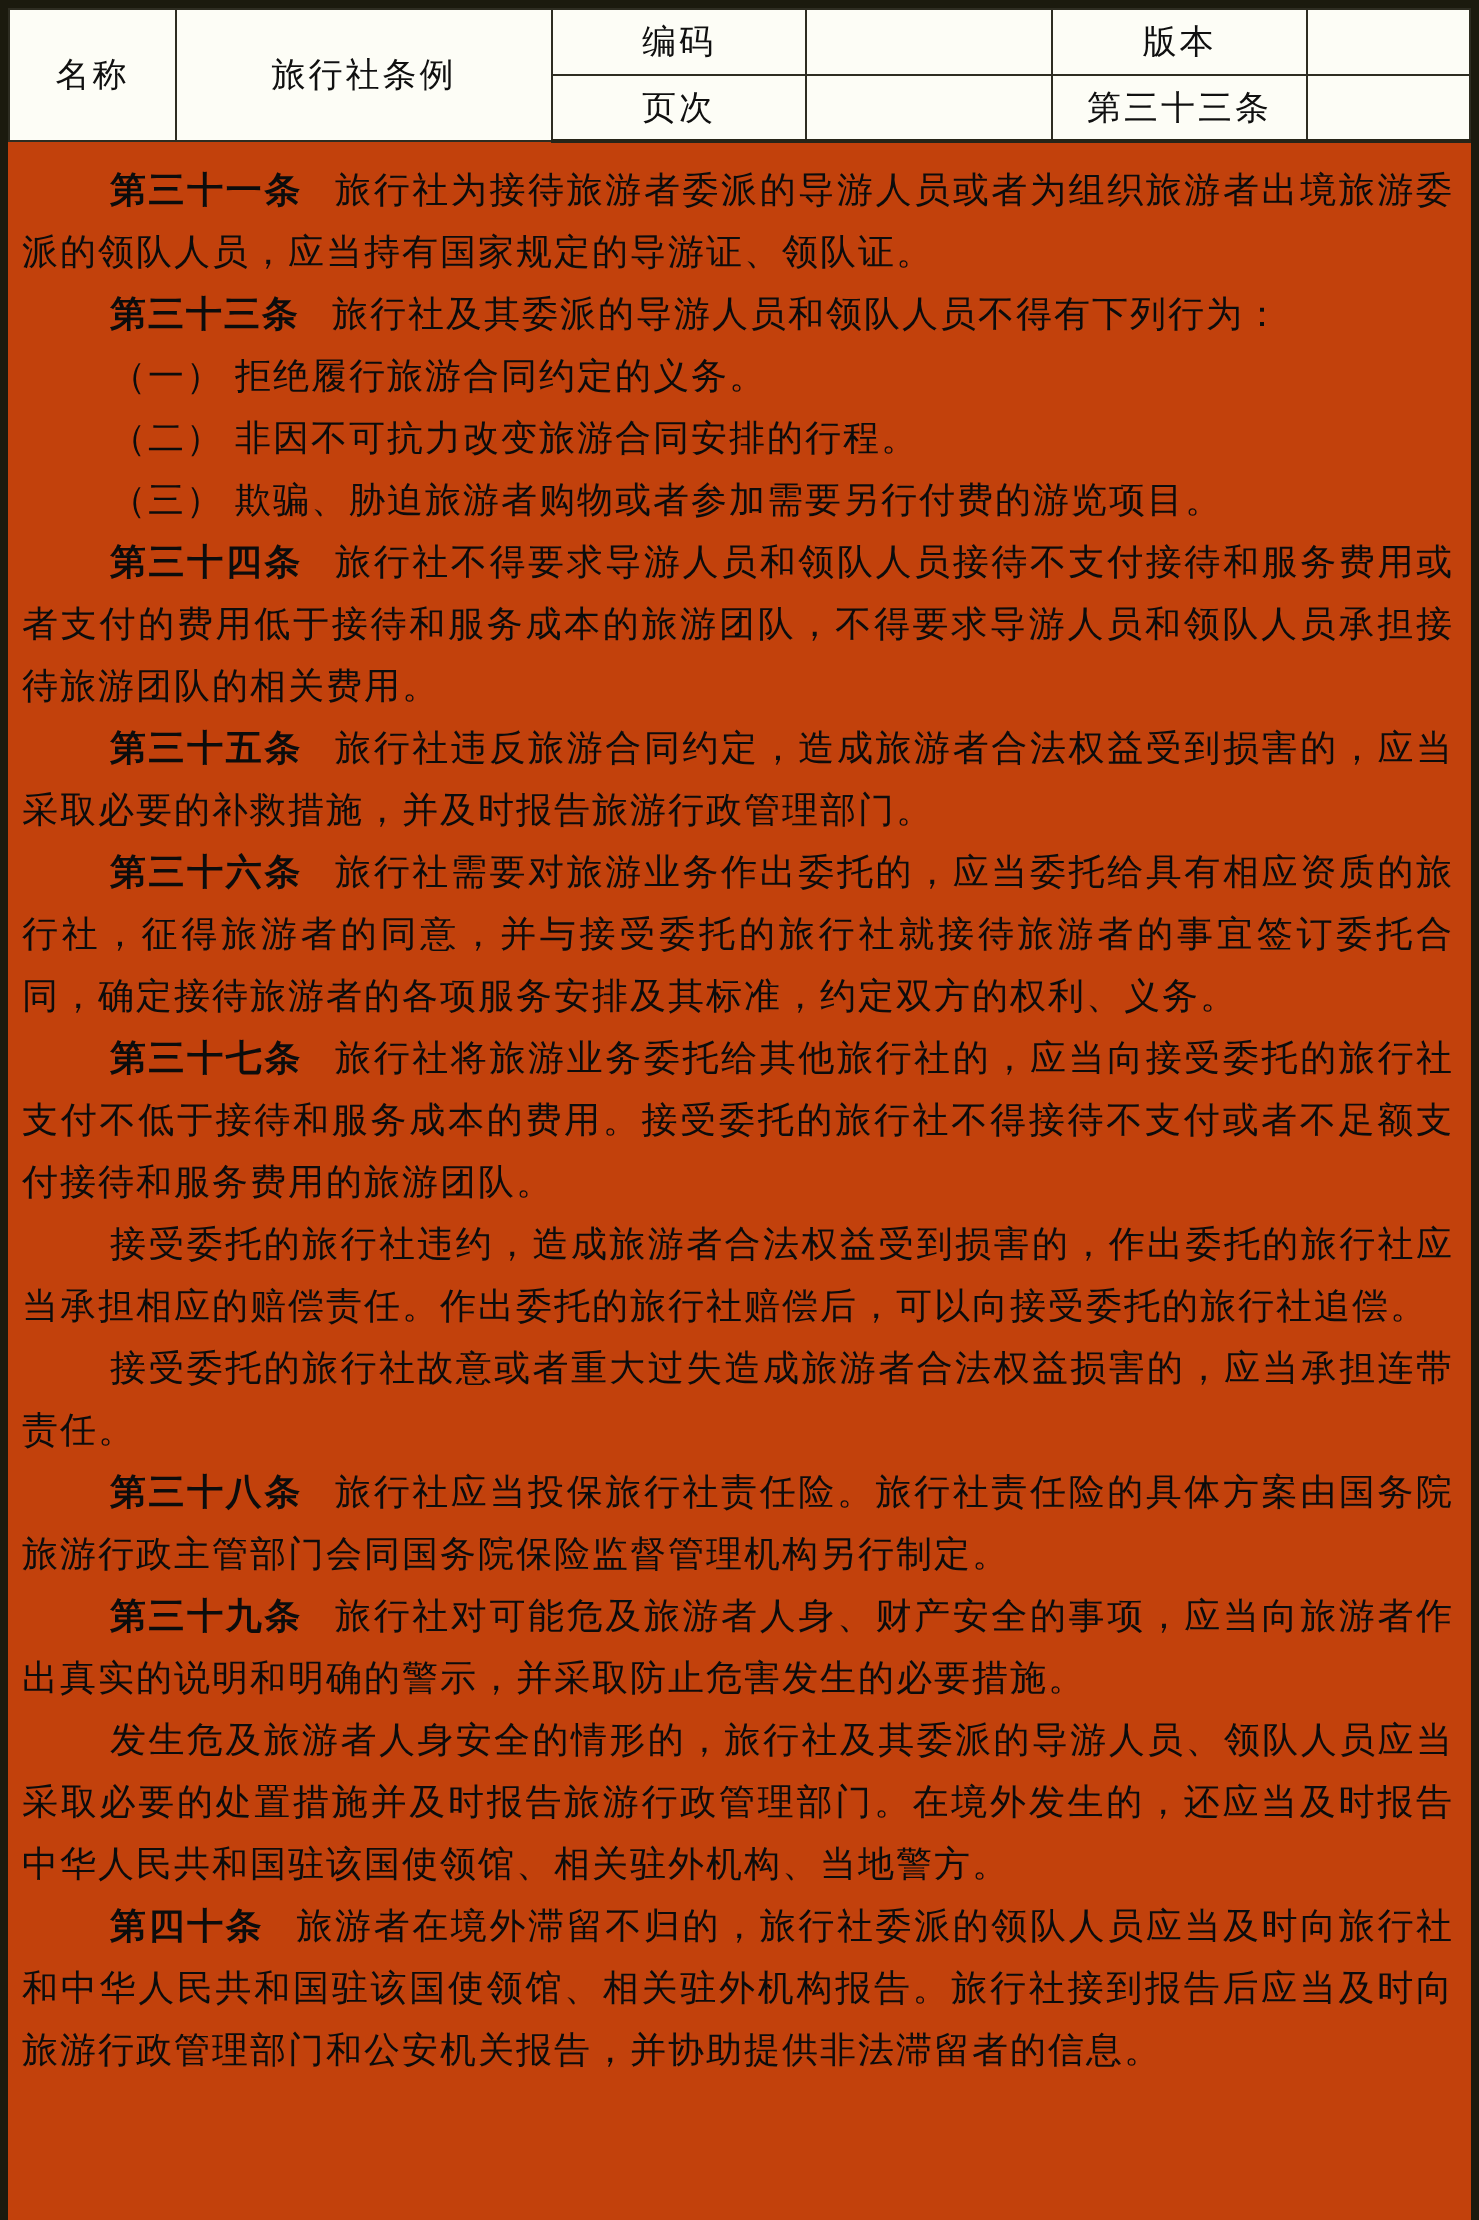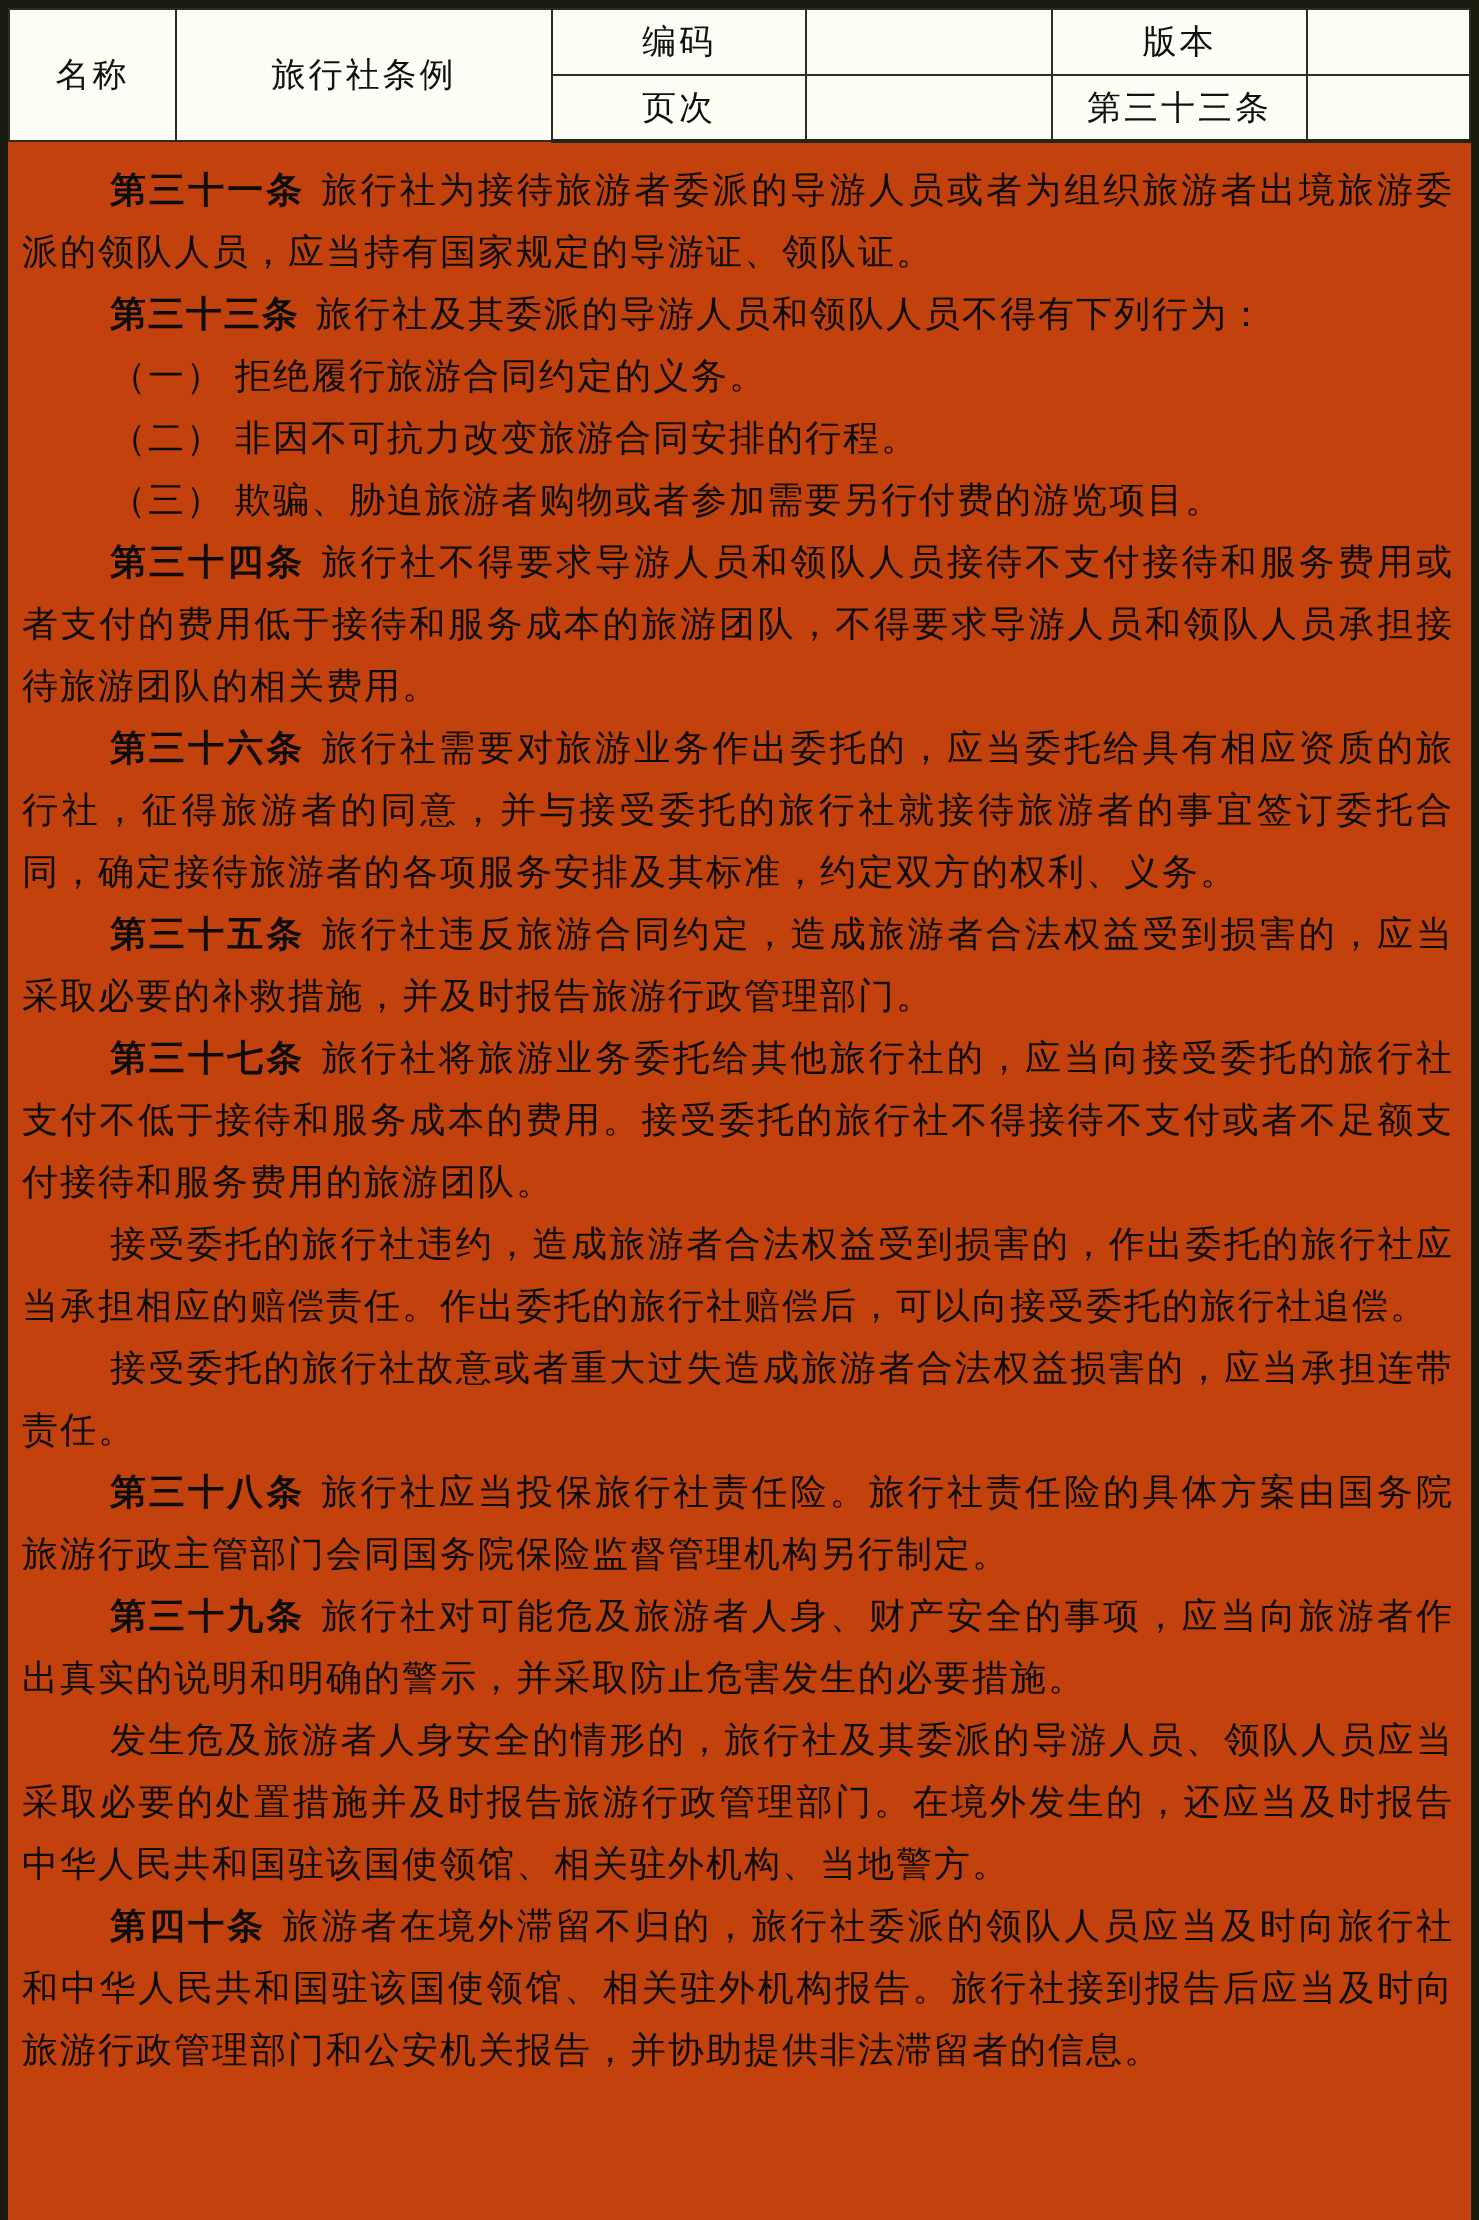--- a/index.html
+++ b/index.html
@@ -53,21 +53,21 @@
     font-size: 36px;
     line-height: 62px;
     letter-spacing: 2px;
     text-align: justify;
     text-indent: 88px;
     color: #0c0c0c;
   }
   .art-label {
     font-family: "Liberation Sans", "DejaVu Sans", sans-serif;
     font-weight: bold;
-    margin-right: 16px;
+    margin-right: 32px;
   }
   .art-label:empty {
     display: none;
   }
 </style>
 </head>
 <body>
 
 <div class="page">
 
@@ -98,22 +98,22 @@
   </tbody>
     </table>
 
   <div class="doc-body">
     <p><b class="art-label">第三十一条</b><span>旅行社为接待旅游者委派的导游人员或者为组织旅游者出境旅游委派的领队人员，应当持有国家规定的导游证、领队证。</span></p>
     <p><b class="art-label">第三十三条</b><span>旅行社及其委派的导游人员和领队人员不得有下列行为：</span></p>
     <p><span>（一） 拒绝履行旅游合同约定的义务。</span></p>
     <p><span>（二） 非因不可抗力改变旅游合同安排的行程。</span></p>
     <p><span>（三） 欺骗、胁迫旅游者购物或者参加需要另行付费的游览项目。</span></p>
     <p><b class="art-label">第三十四条</b><span>旅行社不得要求导游人员和领队人员接待不支付接待和服务费用或者支付的费用低于接待和服务成本的旅游团队，不得要求导游人员和领队人员承担接待旅游团队的相关费用。</span></p>
+    <p><b class="art-label">第三十五条</b><span>旅行社违反旅游合同约定，造成旅游者合法权益受到损害的，应当采取必要的补救措施，并及时报告旅游行政管理部门。</span></p>
     <p><b class="art-label">第三十六条</b><span>旅行社需要对旅游业务作出委托的，应当委托给具有相应资质的旅行社，征得旅游者的同意，并与接受委托的旅行社就接待旅游者的事宜签订委托合同，确定接待旅游者的各项服务安排及其标准，约定双方的权利、义务。</span></p>
-    <p><b class="art-label">第三十五条</b><span>旅行社违反旅游合同约定，造成旅游者合法权益受到损害的，应当采取必要的补救措施，并及时报告旅游行政管理部门。</span></p>
     <p><b class="art-label">第三十七条</b><span>旅行社将旅游业务委托给其他旅行社的，应当向接受委托的旅行社支付不低于接待和服务成本的费用。接受委托的旅行社不得接待不支付或者不足额支付接待和服务费用的旅游团队。</span></p>
     <p><span>接受委托的旅行社违约，造成旅游者合法权益受到损害的，作出委托的旅行社应当承担相应的赔偿责任。作出委托的旅行社赔偿后，可以向接受委托的旅行社追偿。</span></p>
     <p><span>接受委托的旅行社故意或者重大过失造成旅游者合法权益损害的，应当承担连带责任。</span></p>
     <p><b class="art-label">第三十八条</b><span>旅行社应当投保旅行社责任险。旅行社责任险的具体方案由国务院旅游行政主管部门会同国务院保险监督管理机构另行制定。</span></p>
     <p><b class="art-label">第三十九条</b><span>旅行社对可能危及旅游者人身、财产安全的事项，应当向旅游者作出真实的说明和明确的警示，并采取防止危害发生的必要措施。</span></p>
     <p><span>发生危及旅游者人身安全的情形的，旅行社及其委派的导游人员、领队人员应当采取必要的处置措施并及时报告旅游行政管理部门。在境外发生的，还应当及时报告中华人民共和国驻该国使领馆、相关驻外机构、当地警方。</span></p>
     <p><b class="art-label">第四十条</b><span>旅游者在境外滞留不归的，旅行社委派的领队人员应当及时向旅行社和中华人民共和国驻该国使领馆、相关驻外机构报告。旅行社接到报告后应当及时向旅游行政管理部门和公安机关报告，并协助提供非法滞留者的信息。</span></p>
   </div>
 
 </div>

